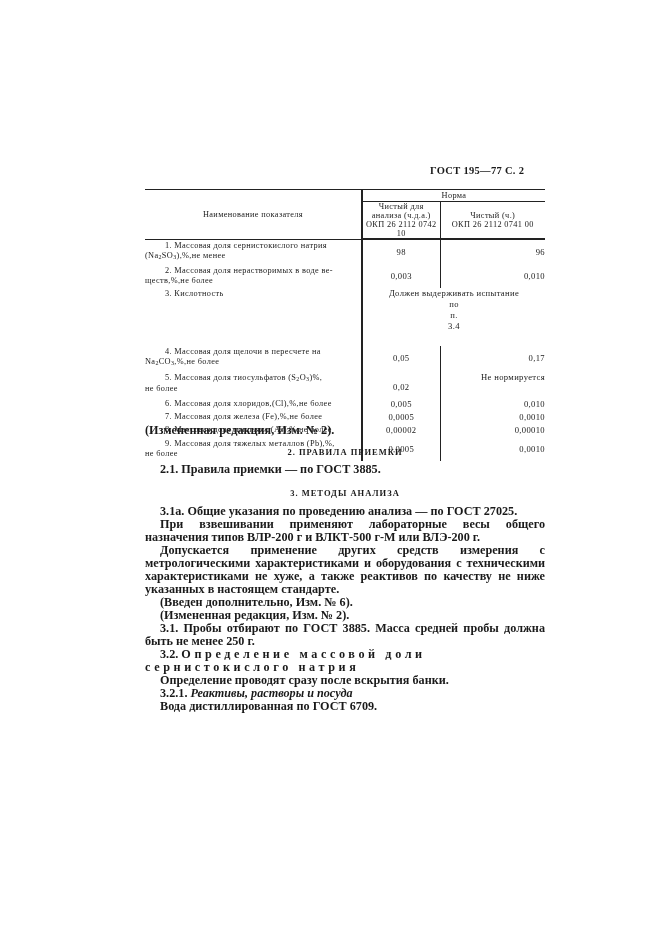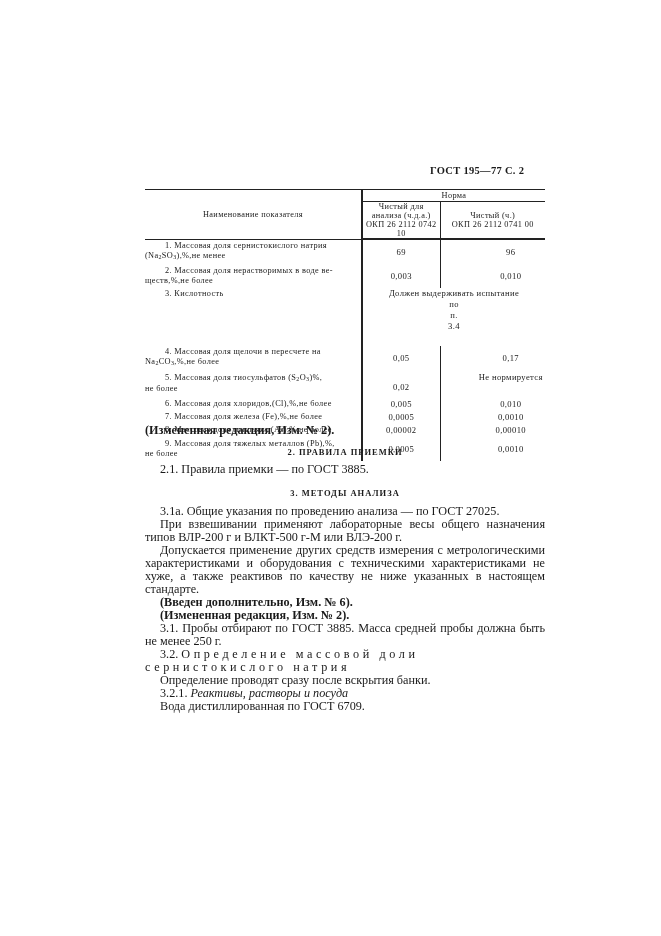--- a/index.html
+++ b/index.html
@@ -15,31 +15,31 @@
     th { font-weight: normal; text-align: center; vertical-align: middle; padding: 0; }
     thead tr.r1 th { border-top: 1px solid #222; height: 11px; }
     thead tr.r1 th.name { border-right: 2px solid #222; border-bottom: 1px solid #222; }
     thead tr.r1 th.norma { border-bottom: 1px solid #222; }
     thead tr.r2 th { height: 28px; line-height: 9px; border-bottom: 2px solid #222; }
     thead tr.r2 th.g1 { border-right: 1px solid #222; }
     td { padding: 0; vertical-align: middle; }
     td.name { border-right: 2px solid #222; text-align: left; line-height: 10px; padding-top: 1px; padding-bottom: 1px; }
     td.name .ind { padding-left: 20px; }
     td.v1 { text-align: center; border-right: 1px solid #222; font-size: 8.6px; }
-    td.v2 { text-align: center; font-size: 8.6px; padding-left: 36px; }
+    td.v2 { text-align: right; font-size: 8.6px; padding-left: 36px; }
     td.span { text-align: center; vertical-align: top; line-height: 11px; font-size: 8.6px; }
     tr.h2 td { height: 22px; }
     tr.h1 td { height: 11px; }
     tr.tall td { height: 56px; }
     sub { font-size: 6px; vertical-align: -1px; }
 
     .text { position: absolute; left: 145px; width: 400px; font-size: 12.2px; line-height: 13px; }
     .bold { font-weight: bold; }
     .heading { position: absolute; left: 145px; width: 400px; text-align: center; font-size: 8.5px; font-weight: bold; letter-spacing: 1px; }
-    .p { text-indent: 15px; margin: 0; text-align: justify; }
+    .p { text-indent: 15px; margin: 0; text-align: justify; font-weight: bold; }
     .spaced { letter-spacing: 3.6px; margin-top: 28px; }
     .ital { font-style: italic; }
   </style>
 </head>
 <body>
 
 <div class="page-header">ГОСТ 195—77 С. 2</div>
 
 <div class="table-wrap">
   <table>
@@ -64,21 +64,21 @@
           <div>ОКП 26 2112 0741 00</div>
         </th>
       </tr>
     </thead>
     <tbody>
       <tr class="h2">
         <td class="name">
           <div class="ind">1. Массовая доля сернистокислого натрия</div>
           <div><span>(Na</span><sub>2</sub><span>SO</span><sub>3</sub><span>),%,не менее</span></div>
         </td>
-        <td class="v1">69</td>
+        <td class="v1">98</td>
         <td class="v2">96</td>
       </tr>
       <tr class="h2">
         <td class="name">
           <div class="ind">2. Массовая доля нерастворимых в воде ве-</div>
           <div>ществ,%,не более</div>
         </td>
         <td class="v1">0,003</td>
         <td class="v2">0,010</td>
       </tr>

